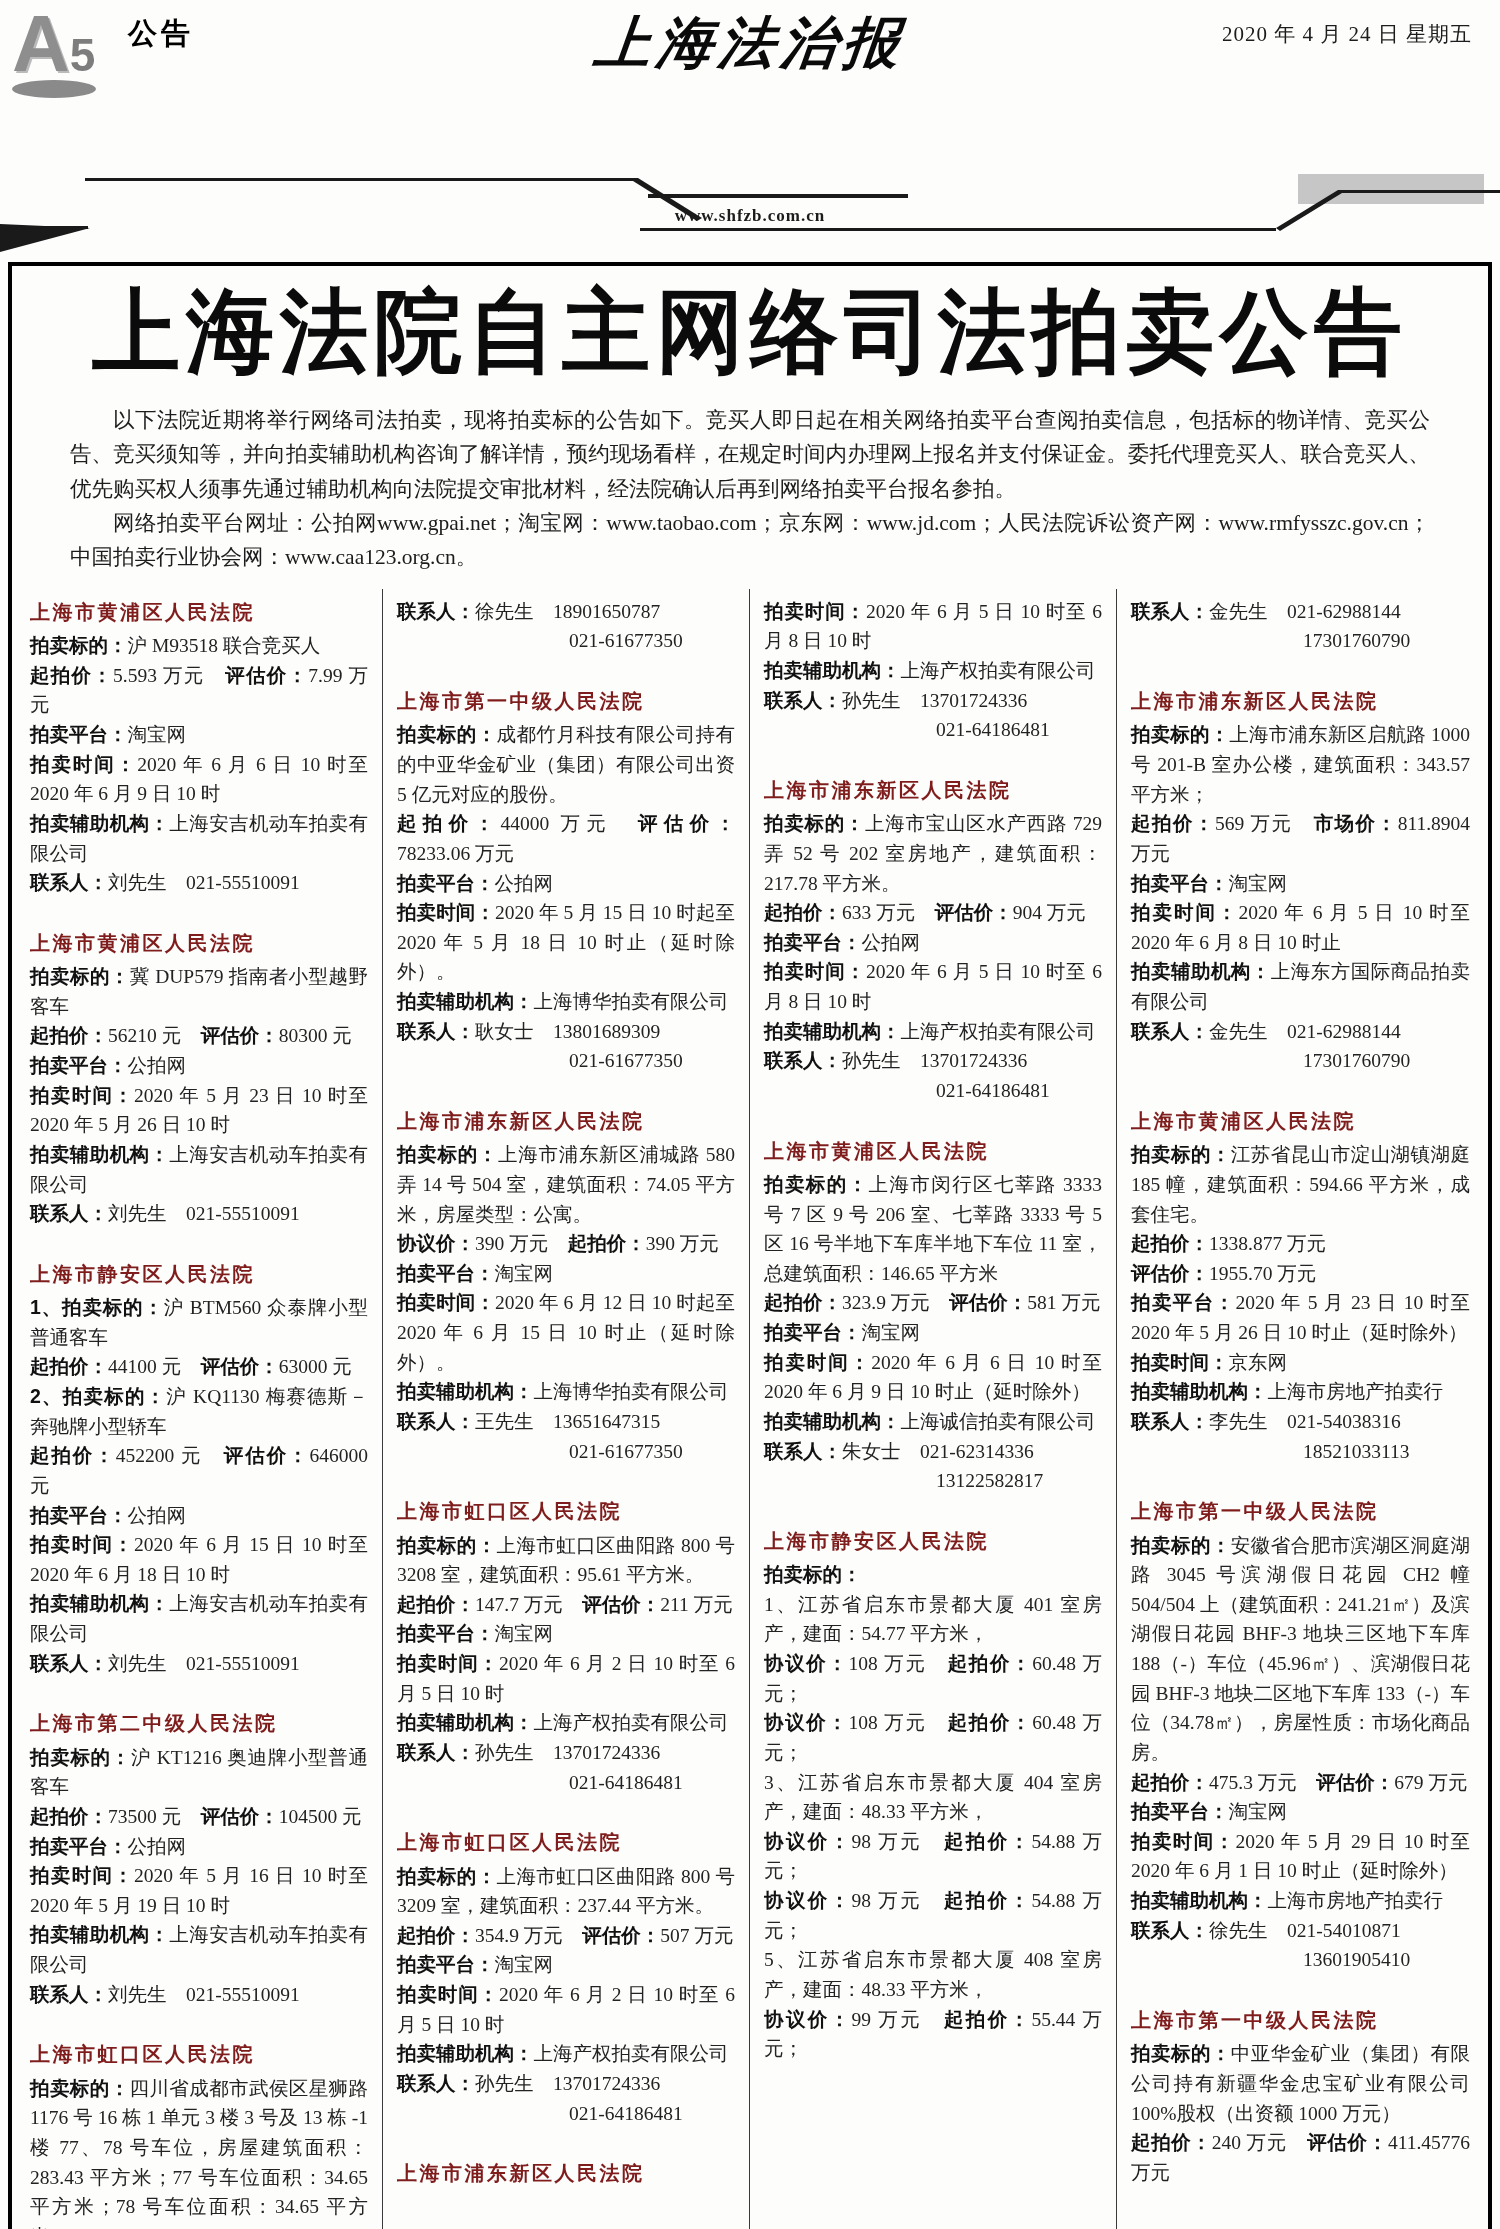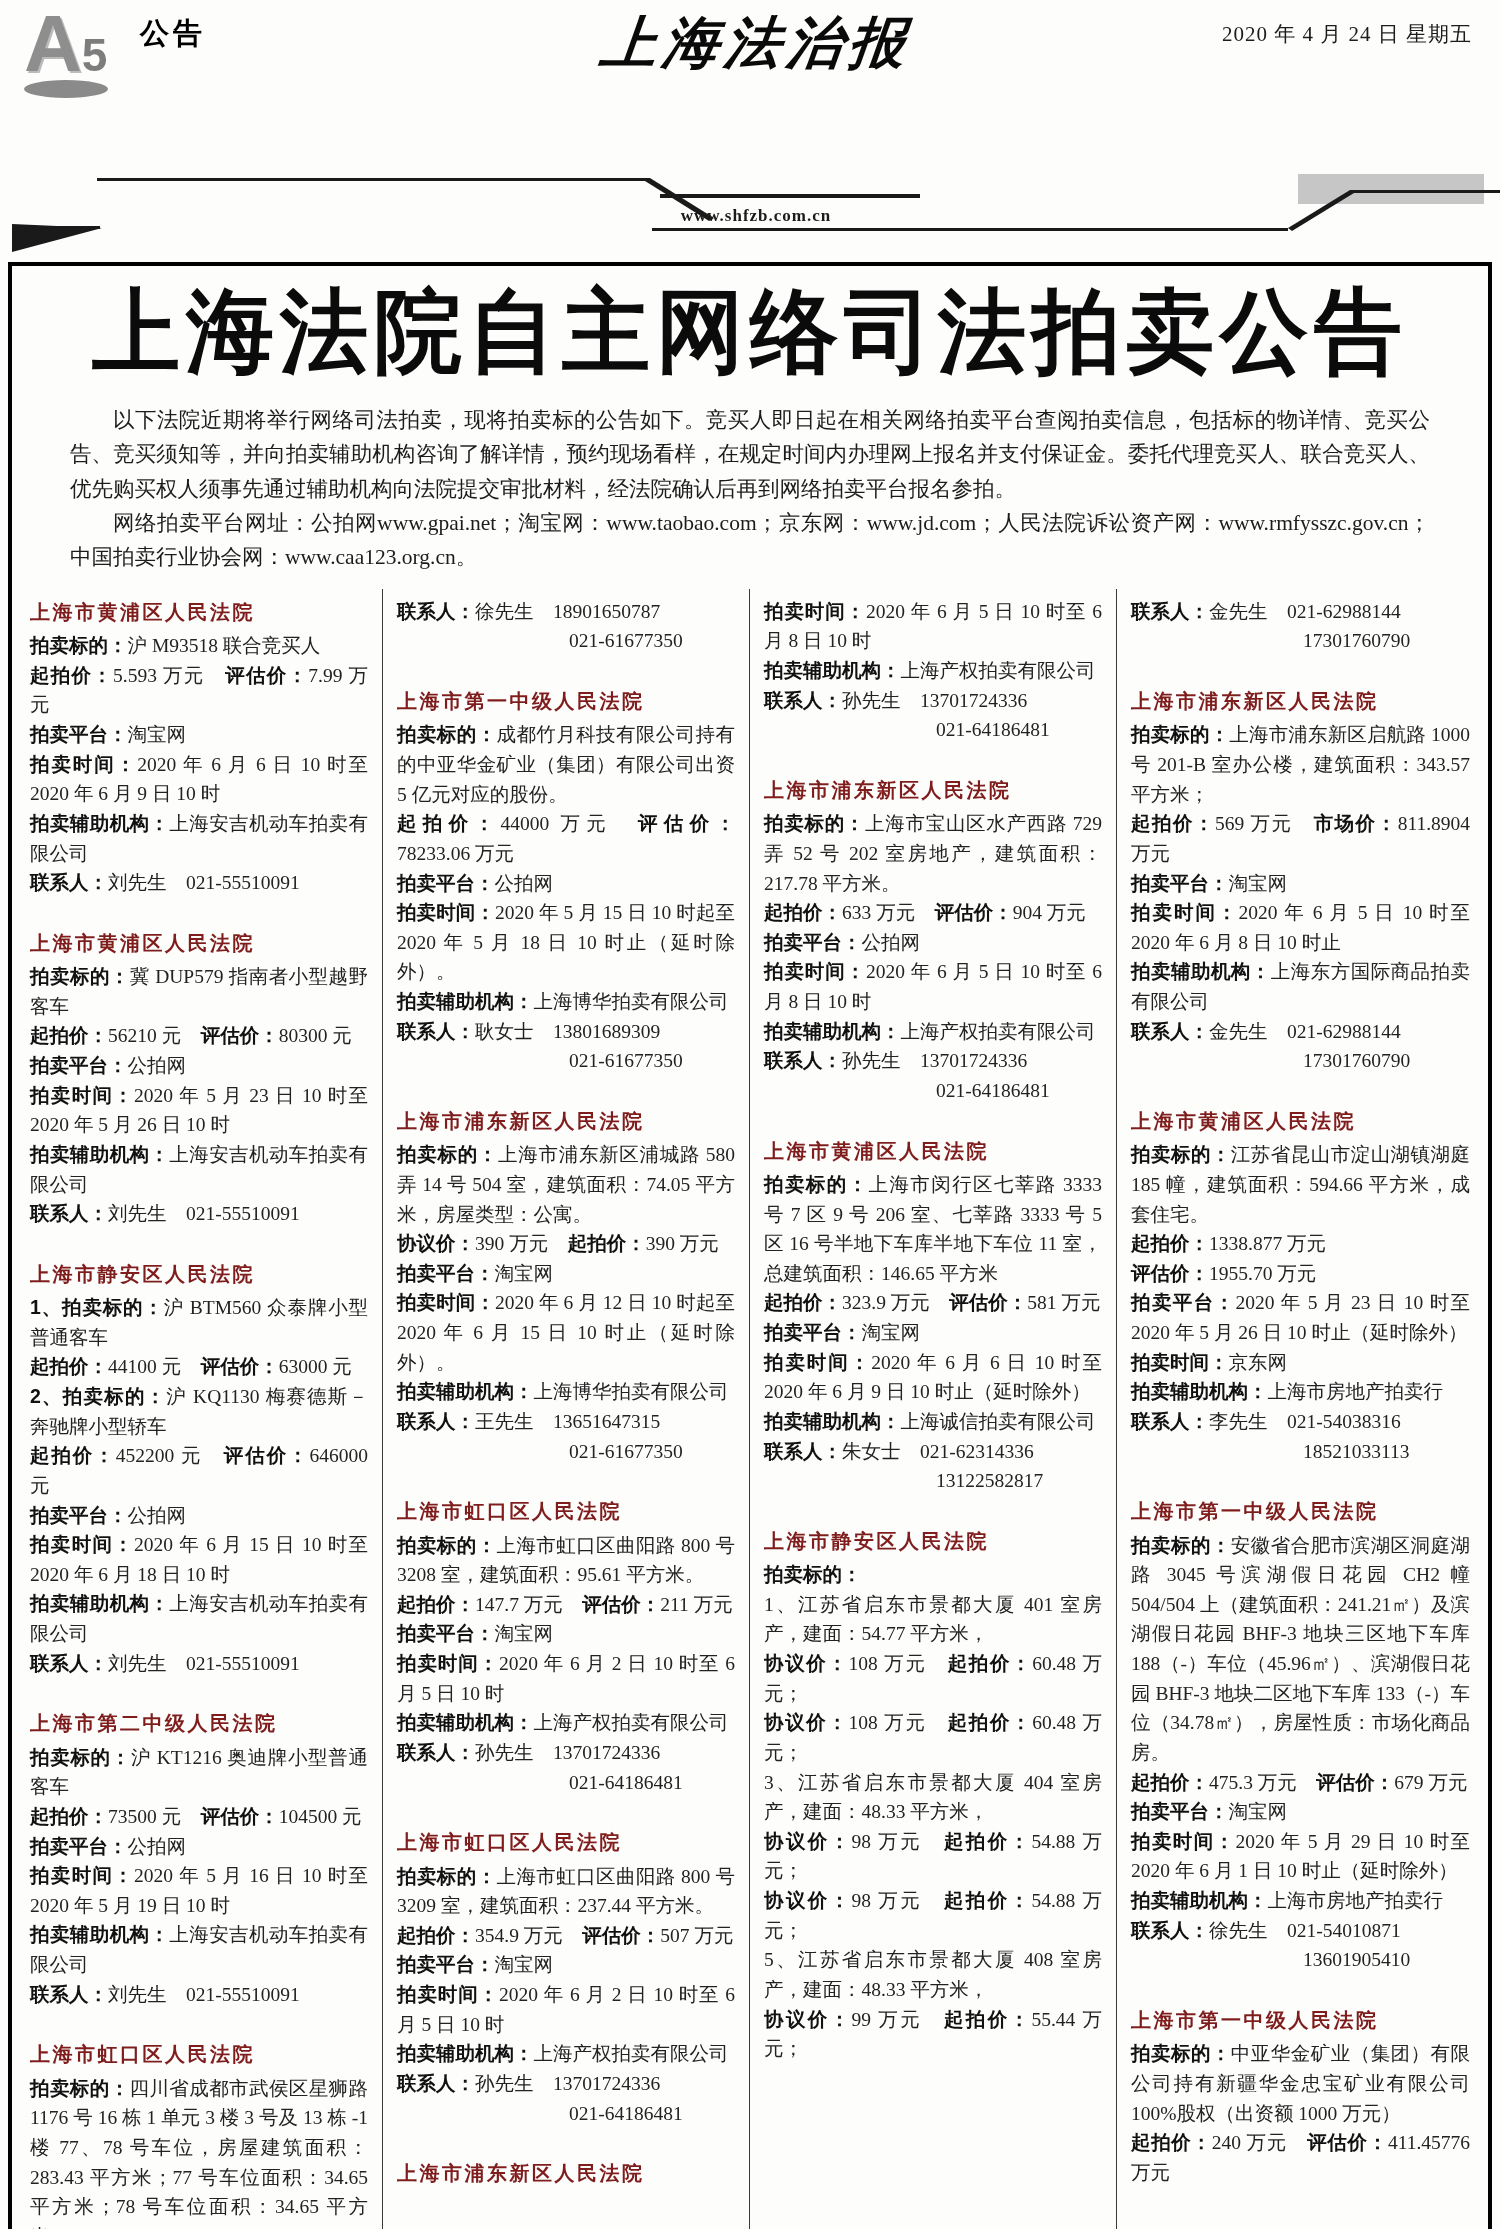--- a/index.html
+++ b/index.html
@@ -1,19 +1,19 @@
 <!DOCTYPE html>
 <html><head>
 <meta charset="utf-8">
 <style>
   html,body{margin:0;padding:0;background:#e9e9e9;}
   .page{position:relative;width:1500px;height:2229px;margin:0 auto;background:#fdfdfc;
         font-family:"Liberation Serif","DejaVu Serif",serif;color:#1c1c1c;overflow:hidden;}
   
-  .masthead{position:relative;height:258px;margin-left:12px;}
+  .masthead{position:relative;height:258px;}
   .plate{position:absolute;left:12px;top:4px;color:#8e8e8e;line-height:1;}
   .plate-a{font-family:"Liberation Sans","DejaVu Sans",sans-serif;font-weight:bold;
            font-size:80px;text-shadow:2px 2px 0 #bbb;}
   .plate-5{font-family:"Liberation Sans","DejaVu Sans",sans-serif;font-weight:bold;
            font-size:46px;color:#7d7d7d;}
   .plate-shadow{position:absolute;left:0px;top:76px;width:84px;height:18px;border-radius:50%;
            background:#8a8a8a;}
   .section-label{position:absolute;left:128px;top:14px;font-family:"Liberation Sans","DejaVu Sans",sans-serif;
            font-weight:bold;font-size:29px;letter-spacing:4px;color:#000;}
   .paper-name{position:absolute;left:50%;top:6px;transform:translateX(-50%) skewX(-6deg);

